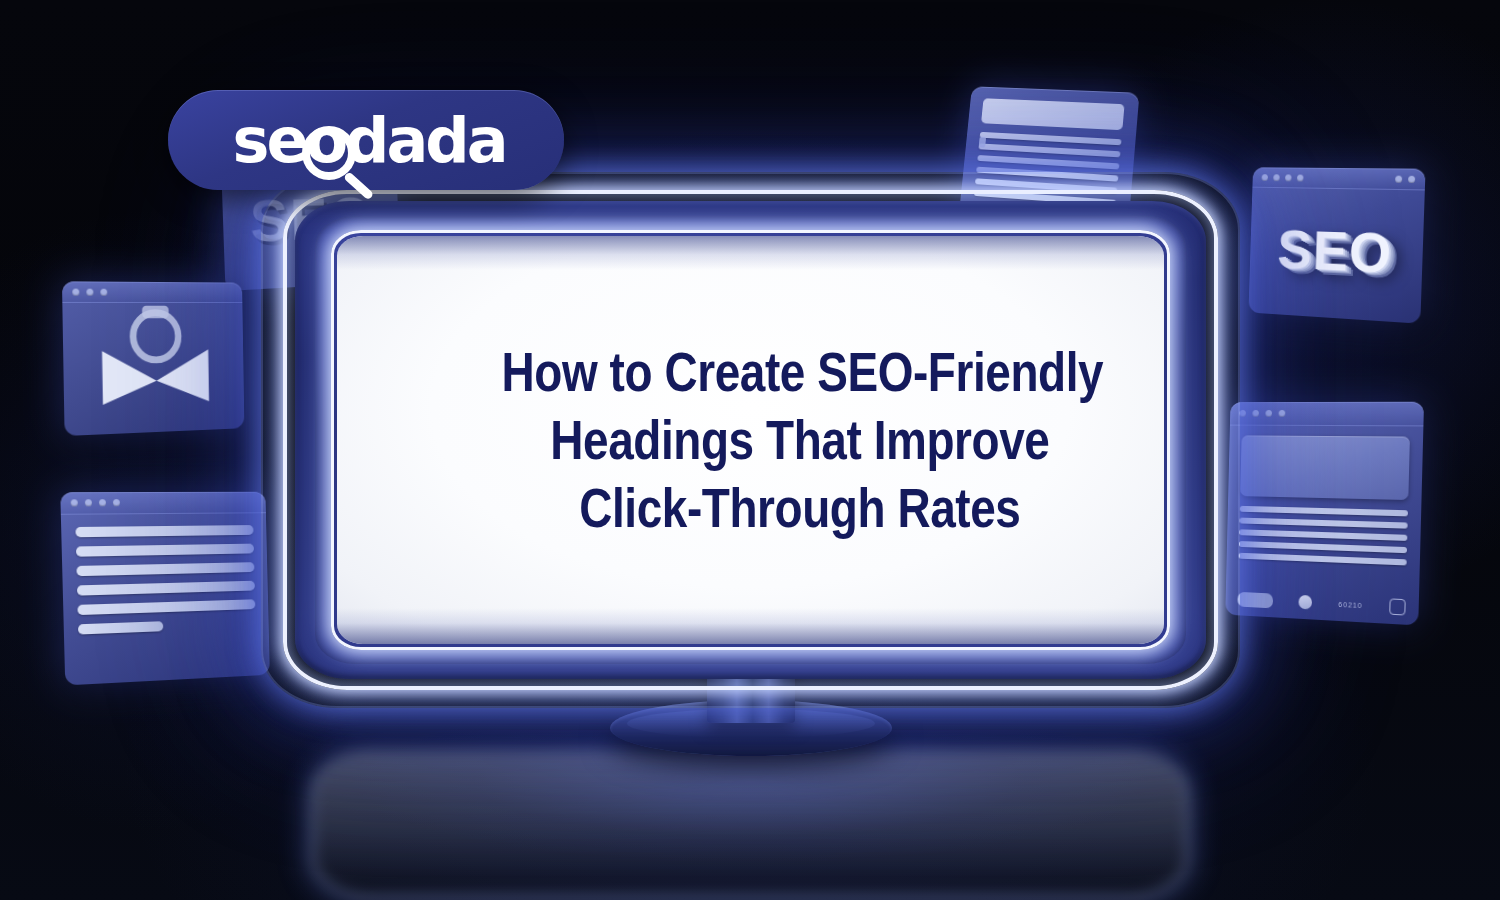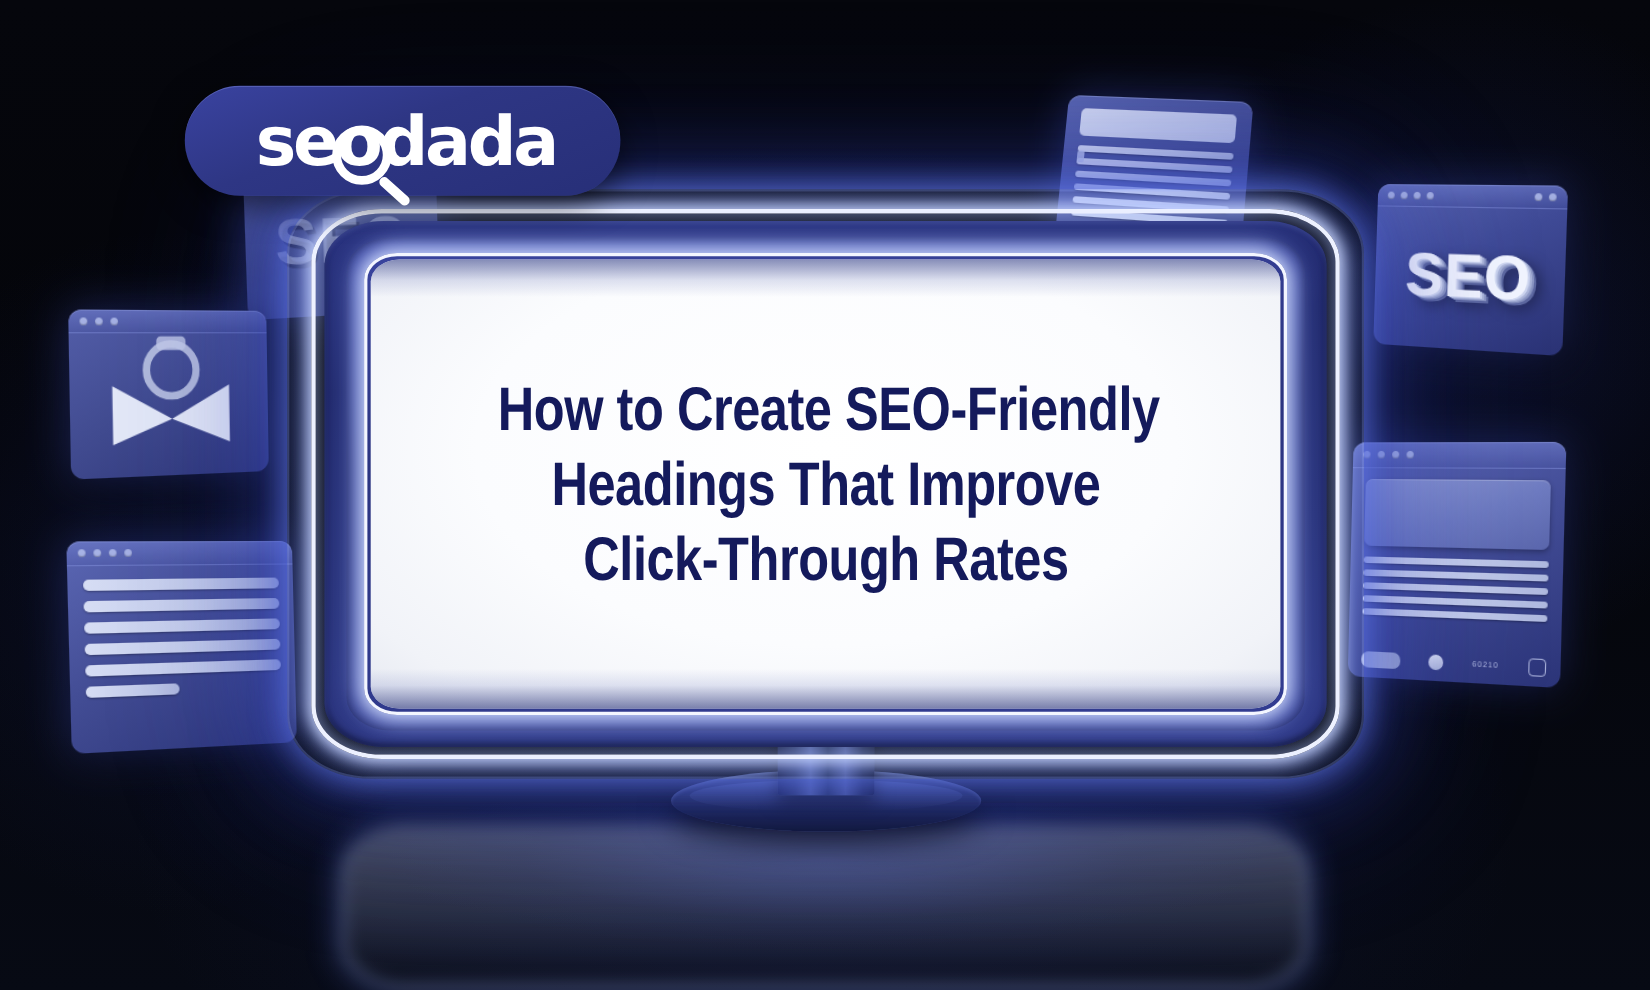--- a/index.html
+++ b/index.html
@@ -167,21 +167,21 @@
     box-shadow:
       0 0 16px 4px rgba(214,225,255,0.9),
       0 0 36px 10px rgba(130,156,255,0.5);
   }
   
   #screen {
     position:absolute; left:54px; top:46px; right:54px; bottom:46px;
     border-radius:26px/20px;
     background:
       radial-gradient(ellipse 70% 80% at 50% 42%, #ffffff 0%, #fbfcfe 55%, #f1f3f8 86%, #e7eaf2 100%);
-    display:flex; align-items:center; justify-content:center;
+    display:flex; align-items:center; justify-content:flex-end;
     overflow:hidden;
   }
   
   #screen::before {
     content:""; position:absolute; left:0; right:0; top:0; height:34px;
     background:linear-gradient(180deg, rgba(40,52,128,0.55) 0%, rgba(80,94,170,0.18) 55%, rgba(255,255,255,0) 100%);
     border-radius:26px 26px 0 0 / 20px 20px 0 0;
   }
   #screen::after {
     content:""; position:absolute; left:0; right:0; bottom:0; height:36px;
@@ -238,21 +238,21 @@
     background:linear-gradient(0deg, rgba(186,196,226,0.85) 0%, rgba(150,164,208,0.45) 60%, rgba(60,76,150,0.05) 100%);
   }
   #floor-glow {
     position:absolute; left:250px; top:730px; width:1000px; height:170px;
     background:radial-gradient(ellipse 50% 60% at 50% 30%, rgba(70,92,210,0.34) 0%, rgba(24,34,100,0.12) 55%, rgba(0,0,0,0) 80%);
     pointer-events:none;
   }
 
   
   #logo {
-    position:absolute; left:168px; top:78px; width:396px; height:100px;
+    position:absolute; left:168px; top:90px; width:396px; height:100px;
     border-radius:50px;
     background:linear-gradient(160deg,#3a43a0 0%,#2e3684 42%,#272f78 100%);
     box-shadow:0 8px 30px rgba(0,0,0,0.6), inset 0 1px 0 rgba(170,185,255,0.25);
     z-index:40;
     display:flex; align-items:center; justify-content:center;
   }
   #logo-text {
     font-family:"DejaVu Sans", sans-serif;
     font-weight:bold;
     font-size:62px;

